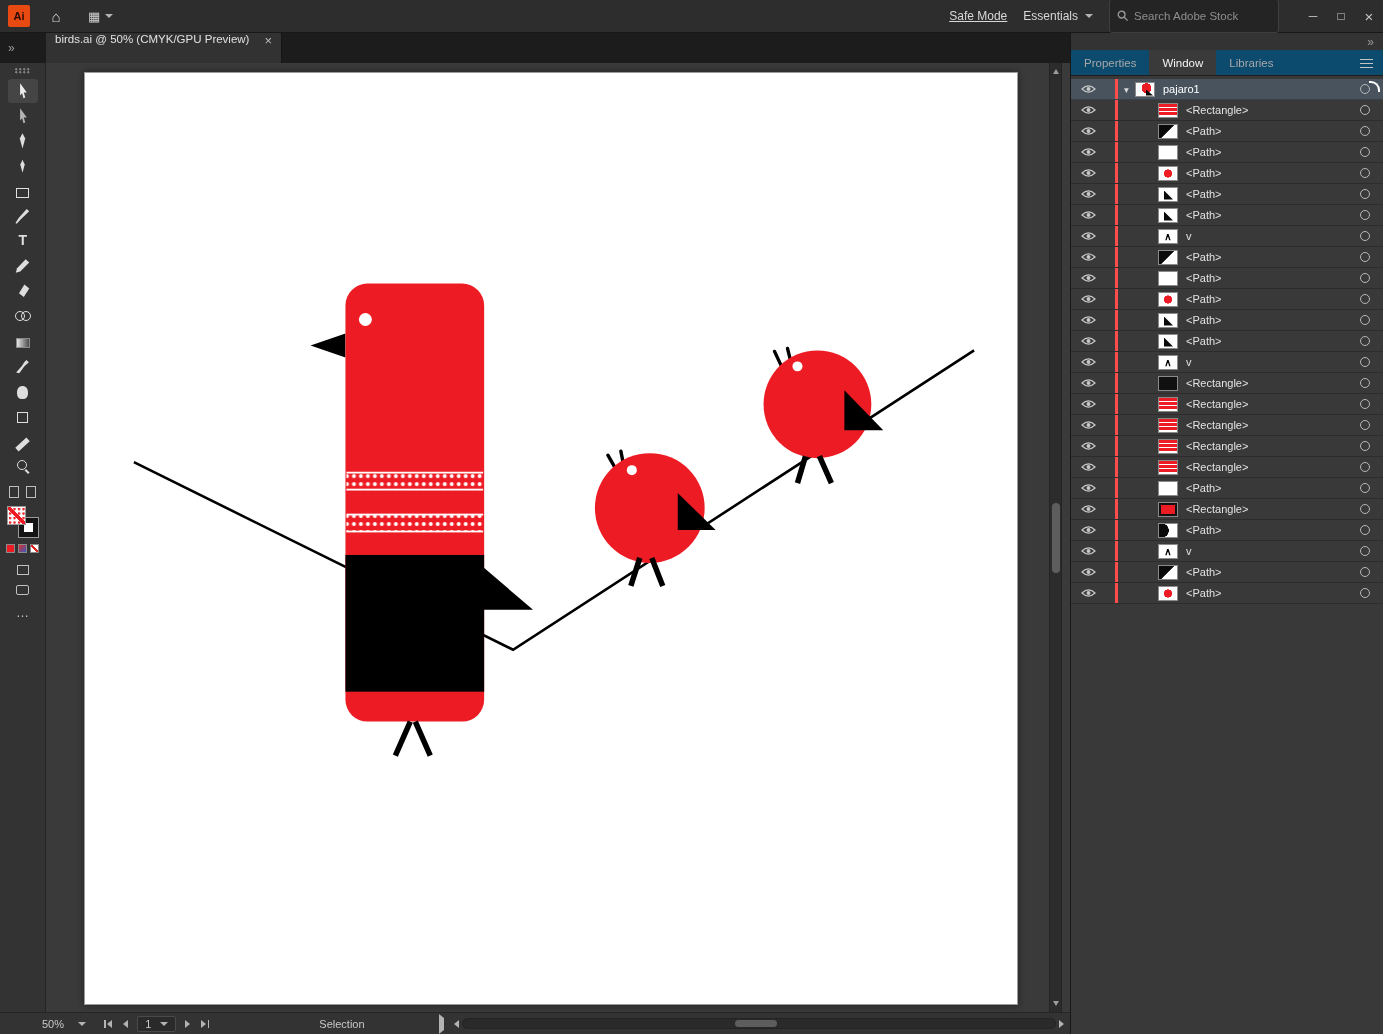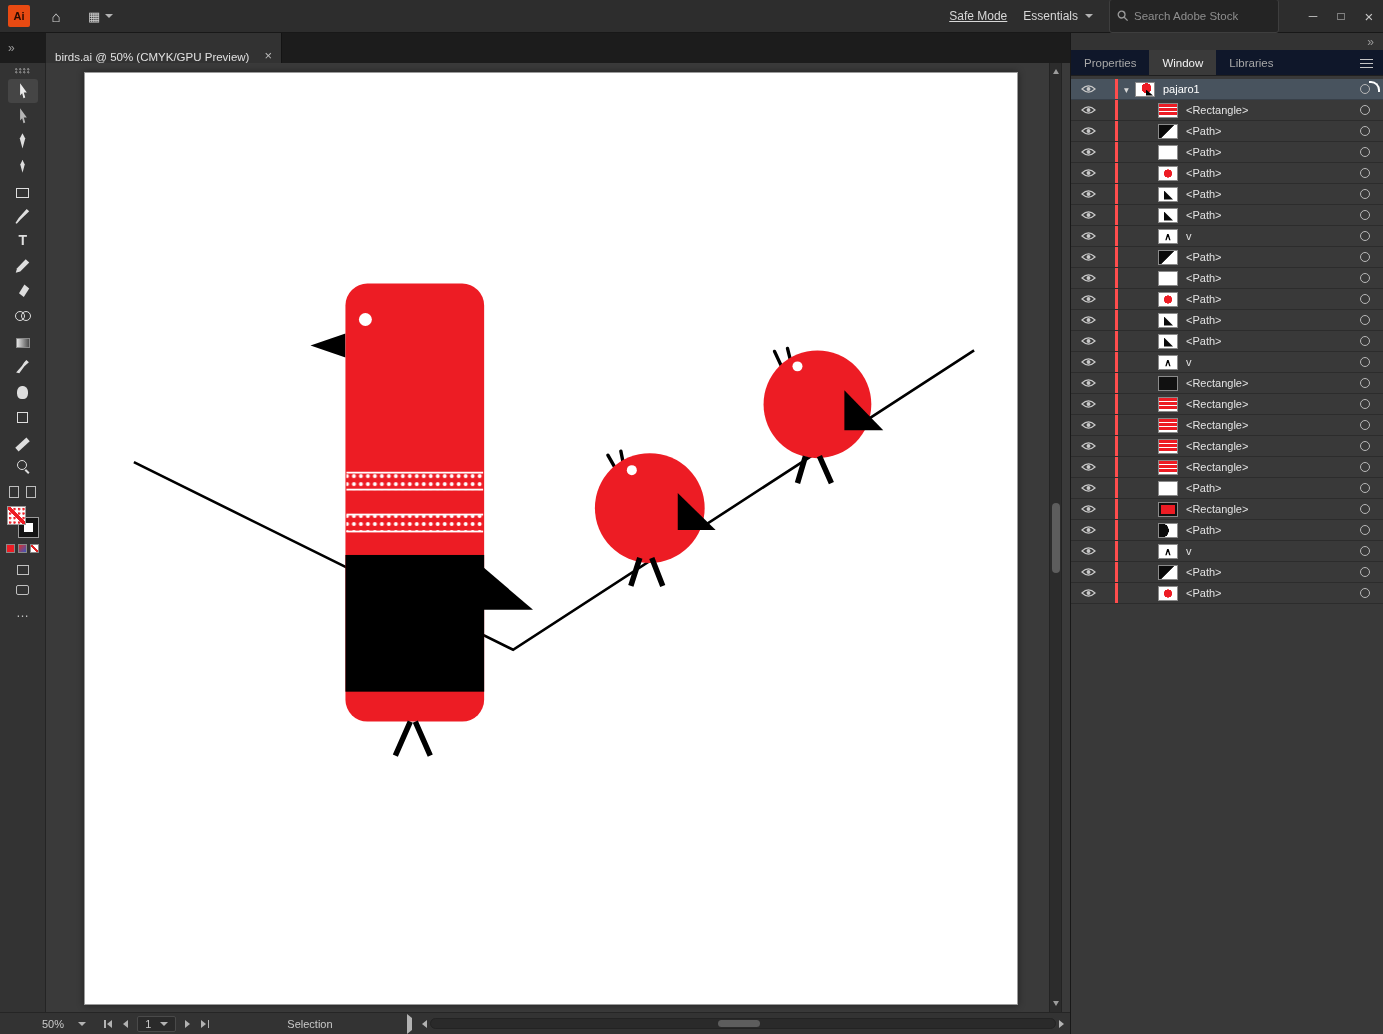--- a/index.html
+++ b/index.html
@@ -25,21 +25,21 @@
   .winbtn { width:28px; height:33px; line-height:33px; text-align:center; color:#c8c8c8; font-size:12px; }
   .winbtn.close { font-size:15px; }
 
   
   .workarea { flex:1; display:flex; min-height:0; }
   .left-col { width:1070px; flex:none; display:flex; flex-direction:column; min-height:0; }
 
   
   .tabbar { height:30px; background:#1c1c1c; display:flex; align-items:stretch; flex:none; }
   .tab-chev { width:46px; color:#9a9a9a; font-size:12px; display:flex; align-items:center; padding-left:8px; }
-  .doctab { width:236px; background:#323232; display:flex; align-items:flex-end; padding:0 9px; border-right:1px solid #141414; }
+  .doctab { width:236px; background:#323232; display:flex; align-items:flex-start; padding:0 9px; border-right:1px solid #141414; }
   .doctab-title { color:#e0e0e0; font-size:11.5px; white-space:nowrap; overflow:hidden; }
   .doctab-close { margin-left:auto; padding-left:8px; color:#bbb; font-size:13px; }
 
   .center-row { flex:1; display:flex; min-height:0; }
 
   
   .toolscol { width:46px; flex:none; background:#333; border-right:1px solid #242424; display:flex; flex-direction:column; align-items:center; padding-top:3px; overflow:hidden; }
   .grip { width:16px; height:6px; margin:2px auto 5px; background:radial-gradient(circle at 1.3px 1.3px,#7d7d7d 1px,transparent 1.4px); background-size:4px 3px; }
   .tools { display:flex; flex-direction:column; }
   .tool { width:30px; height:24px; display:flex; align-items:center; justify-content:center; margin-bottom:1px; }
@@ -105,31 +105,31 @@
   
   .statusbar { height:22px; flex:none; background:#333; border-top:1px solid #252525; display:flex; align-items:center; font-size:11px; color:#c9c9c9; }
   .zoom-box { display:flex; align-items:center; gap:14px; margin-left:42px; }
   .caret-down { width:0; height:0; border-left:4px solid transparent; border-right:4px solid transparent; border-top:4.5px solid #b3b3b3; }
   .tri-left { width:0; height:0; border-top:4px solid transparent; border-bottom:4px solid transparent; border-right:5px solid #b3b3b3; }
   .tri-right { width:0; height:0; border-top:4px solid transparent; border-bottom:4px solid transparent; border-left:5px solid #b3b3b3; }
   .vbar { width:1.6px; height:8px; background:#b3b3b3; }
   .page-nav { display:flex; align-items:center; gap:7px; margin-left:16px; }
   .nav-first,.nav-prev,.nav-next,.nav-last { display:flex; align-items:center; gap:1.5px; padding:2px; }
   .page-box { display:flex; align-items:center; gap:9px; background:#2a2a2a; border:1px solid #4a4a4a; border-radius:2px; padding:1px 7px; }
-  .status-label { margin-left:76px; }
+  .status-label { margin-left:108px; }
   .status-play { margin-left:72px; padding:2px; }
   .hscroll { flex:1; display:flex; align-items:center; gap:3px; margin:0 6px 0 8px; }
   .htrack { flex:1; height:11px; background:#2a2a2a; border:1px solid #232323; border-radius:6px; position:relative; }
   .hthumb { position:absolute; left:46%; top:1px; bottom:1px; width:42px; background:#5d5d5d; border-radius:5px; }
 
   
   .right-panel { flex:1; background:#333; border-left:1px solid #181818; display:flex; flex-direction:column; min-height:0; }
   .panel-top { height:17px; flex:none; display:flex; justify-content:flex-end; align-items:center; padding-right:9px; }
   .panel-chev { color:#9a9a9a; font-size:12px; }
-  .panel-tabs { height:26px; flex:none; background:#0f172a; border-bottom:1px solid #1f1f1f; display:flex; align-items:stretch; position:relative; }
+  .panel-tabs { height:26px; flex:none; background:#0c4a6e; border-bottom:1px solid #1f1f1f; display:flex; align-items:stretch; position:relative; }
   .ptab { display:flex; align-items:center; padding:0 13px; font-size:11.5px; color:#a8a8a8; }
   .ptab.active { background:#3a3a3a; color:#f2f2f2; }
   .hamburger { position:absolute; right:10px; top:9px; width:13px; height:9px; border-top:1.5px solid #c4c4c4; border-bottom:1.5px solid #c4c4c4; }
   .hamburger::after { content:""; position:absolute; left:0; right:0; top:2.5px; height:1.5px; background:#c4c4c4; }
 
   .layers-list { flex:1; background:#393939; padding-top:3px; overflow:hidden; }
   .layer-row { height:21px; display:flex; align-items:center; font-size:11px; color:#e2e2e2; border-bottom:1px solid rgba(0,0,0,.22); position:relative; }
   .layer-row.selected { background:var(--row-selected); color:#fff; }
   .layer-row.selected::after { content:""; position:absolute; right:3px; top:2px; width:9px; height:9px; border-top:2.5px solid #fff; border-right:2.5px solid #fff; border-top-right-radius:9px; }
   .eye { width:34px; flex:none; display:flex; justify-content:center; align-items:center; }

